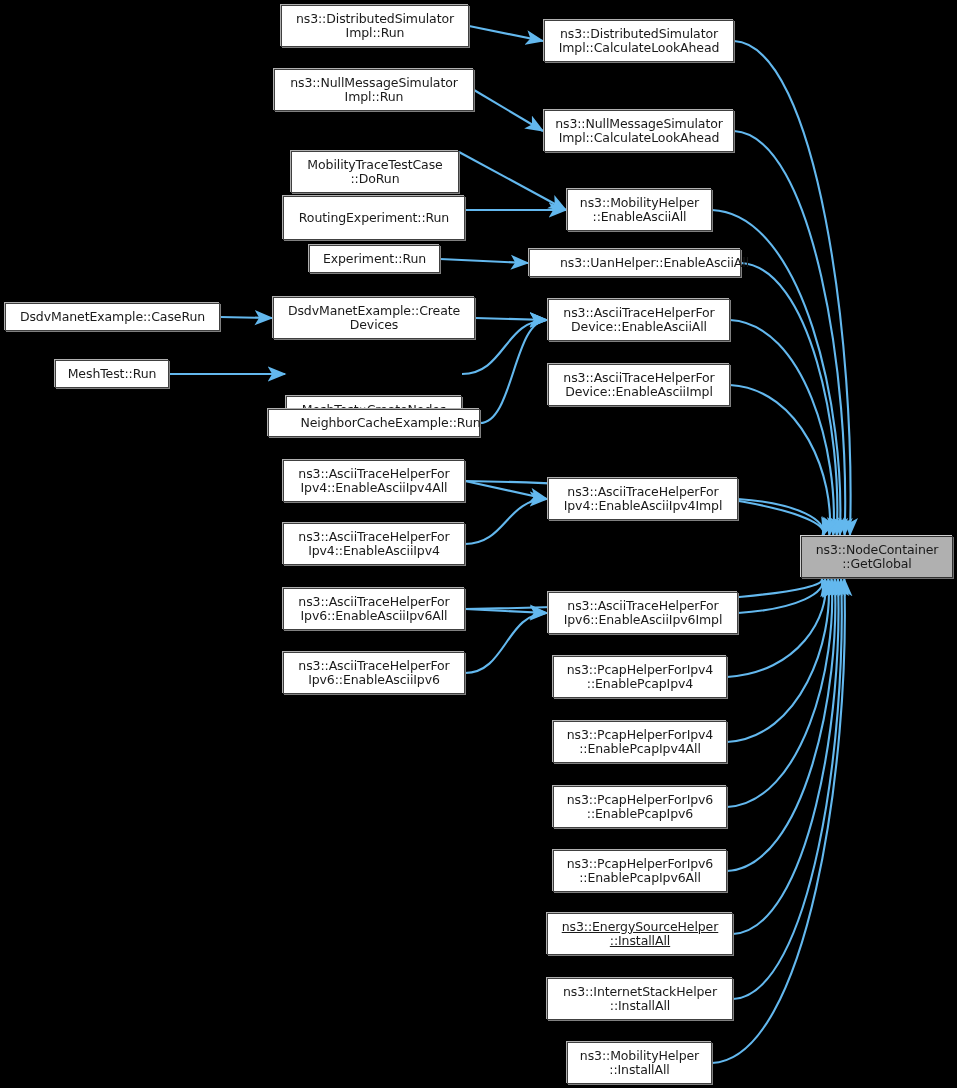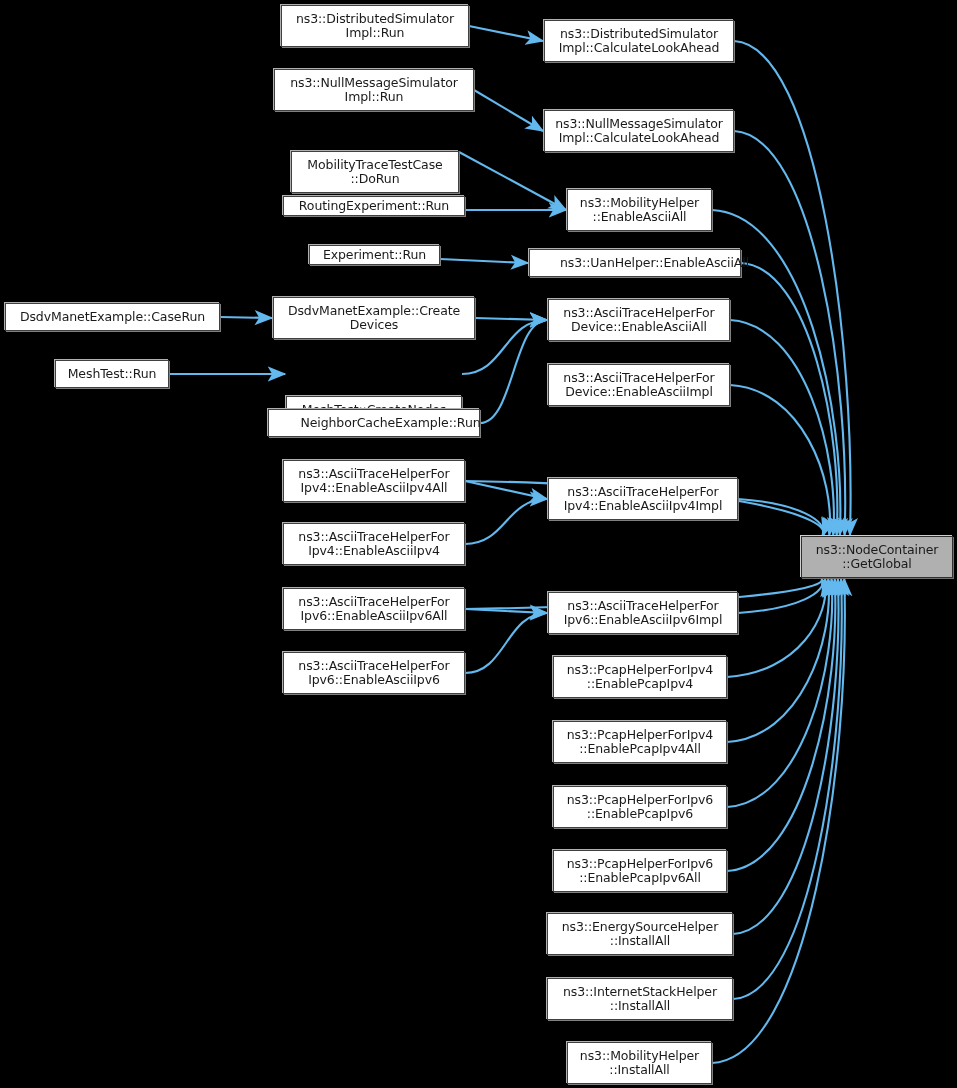--- a/index.html
+++ b/index.html
@@ -96,22 +96,22 @@
       <div class="node" style="left: 544px; top: 20px; width: 190px; height: 42px;"><span>ns3::DistributedSimulator
 Impl::CalculateLookAhead</span></div>
       <div class="node" style="left: 274px; top: 69px; width: 200px; height: 42px;"><span>ns3::NullMessageSimulator
 Impl::Run</span></div>
       <div class="node" style="left: 544px; top: 110px; width: 190px; height: 42px;"><span>ns3::NullMessageSimulator
 Impl::CalculateLookAhead</span></div>
       <div class="node" style="left: 291px; top: 131px; width: 168px; height: 42px; margin-top: 20px;"><span>MobilityTraceTestCase
 ::DoRun</span></div>
       <div class="node" style="left: 567px; top: 189px; width: 145px; height: 42px;"><span>ns3::MobilityHelper
 ::EnableAsciiAll</span></div>
-      <div class="node" style="left: 283px; top: 196px; width: 182px; height: 20px;"><span>RoutingExperiment::Run</span></div>
-      <div class="node" style="left: 309px; top: 245px; width: 131px; height: 20px;"><span>Experiment::Run</span></div>
+      <div class="node" style="left: 283px; top: 196px; width: 182px; height: 44px;"><span>RoutingExperiment::Run</span></div>
+      <div class="node" style="left: 309px; top: 245px; width: 131px; height: 28px;"><span>Experiment::Run</span></div>
       <div class="node" style="left: 529px; top: 249px; width: 212px; height: 28px; padding-left: 39px;"><span>ns3::UanHelper::EnableAsciiAll</span></div>
       <div class="node" style="left: 5px; top: 303px; width: 215px; height: 28px;"><span>DsdvManetExample::CaseRun</span></div>
       <div class="node" style="left: 273px; top: 297px; width: 202px; height: 42px;"><span>DsdvManetExample::Create
 Devices</span></div>
       <div class="node" style="left: 548px; top: 299px; width: 182px; height: 42px;"><span>ns3::AsciiTraceHelperFor
 Device::EnableAsciiAll</span></div>
       <div class="node" style="left: 55px; top: 360px; width: 114px; height: 28px;"><span>MeshTest::Run</span></div>
       <div class="node" style="left: 286px; top: 360px; width: 176px; height: 28px; margin-top: 36px;"><span>MeshTest::CreateNodes</span></div>
       <div class="node" style="left: 548px; top: 364px; width: 182px; height: 42px;"><span>ns3::AsciiTraceHelperFor
 Device::EnableAsciiImpl</span></div>
@@ -131,20 +131,20 @@
       <div class="node" style="left: 283px; top: 652px; width: 182px; height: 42px;"><span>ns3::AsciiTraceHelperFor
 Ipv6::EnableAsciiIpv6</span></div>
       <div class="node" style="left: 553px; top: 656px; width: 174px; height: 42px;"><span>ns3::PcapHelperForIpv4
 ::EnablePcapIpv4</span></div>
       <div class="node" style="left: 553px; top: 721px; width: 174px; height: 42px;"><span>ns3::PcapHelperForIpv4
 ::EnablePcapIpv4All</span></div>
       <div class="node" style="left: 553px; top: 786px; width: 174px; height: 42px;"><span>ns3::PcapHelperForIpv6
 ::EnablePcapIpv6</span></div>
       <div class="node" style="left: 553px; top: 850px; width: 174px; height: 42px;"><span>ns3::PcapHelperForIpv6
 ::EnablePcapIpv6All</span></div>
-      <div class="node" style="left: 547px; top: 913px; width: 186px; height: 42px;"><span>ns3::EnergySourceHelper
+      <div class="node" style="left: 547px; top: 913px; width: 186px; height: 42px; text-decoration: underline;"><span>ns3::EnergySourceHelper
 ::InstallAll</span></div>
       <div class="node" style="left: 547px; top: 978px; width: 186px; height: 42px;"><span>ns3::InternetStackHelper
 ::InstallAll</span></div>
       <div class="node" style="left: 567px; top: 1042px; width: 145px; height: 42px;"><span>ns3::MobilityHelper
 ::InstallAll</span></div>
     </div>
 </div>
 
 </body></html>

